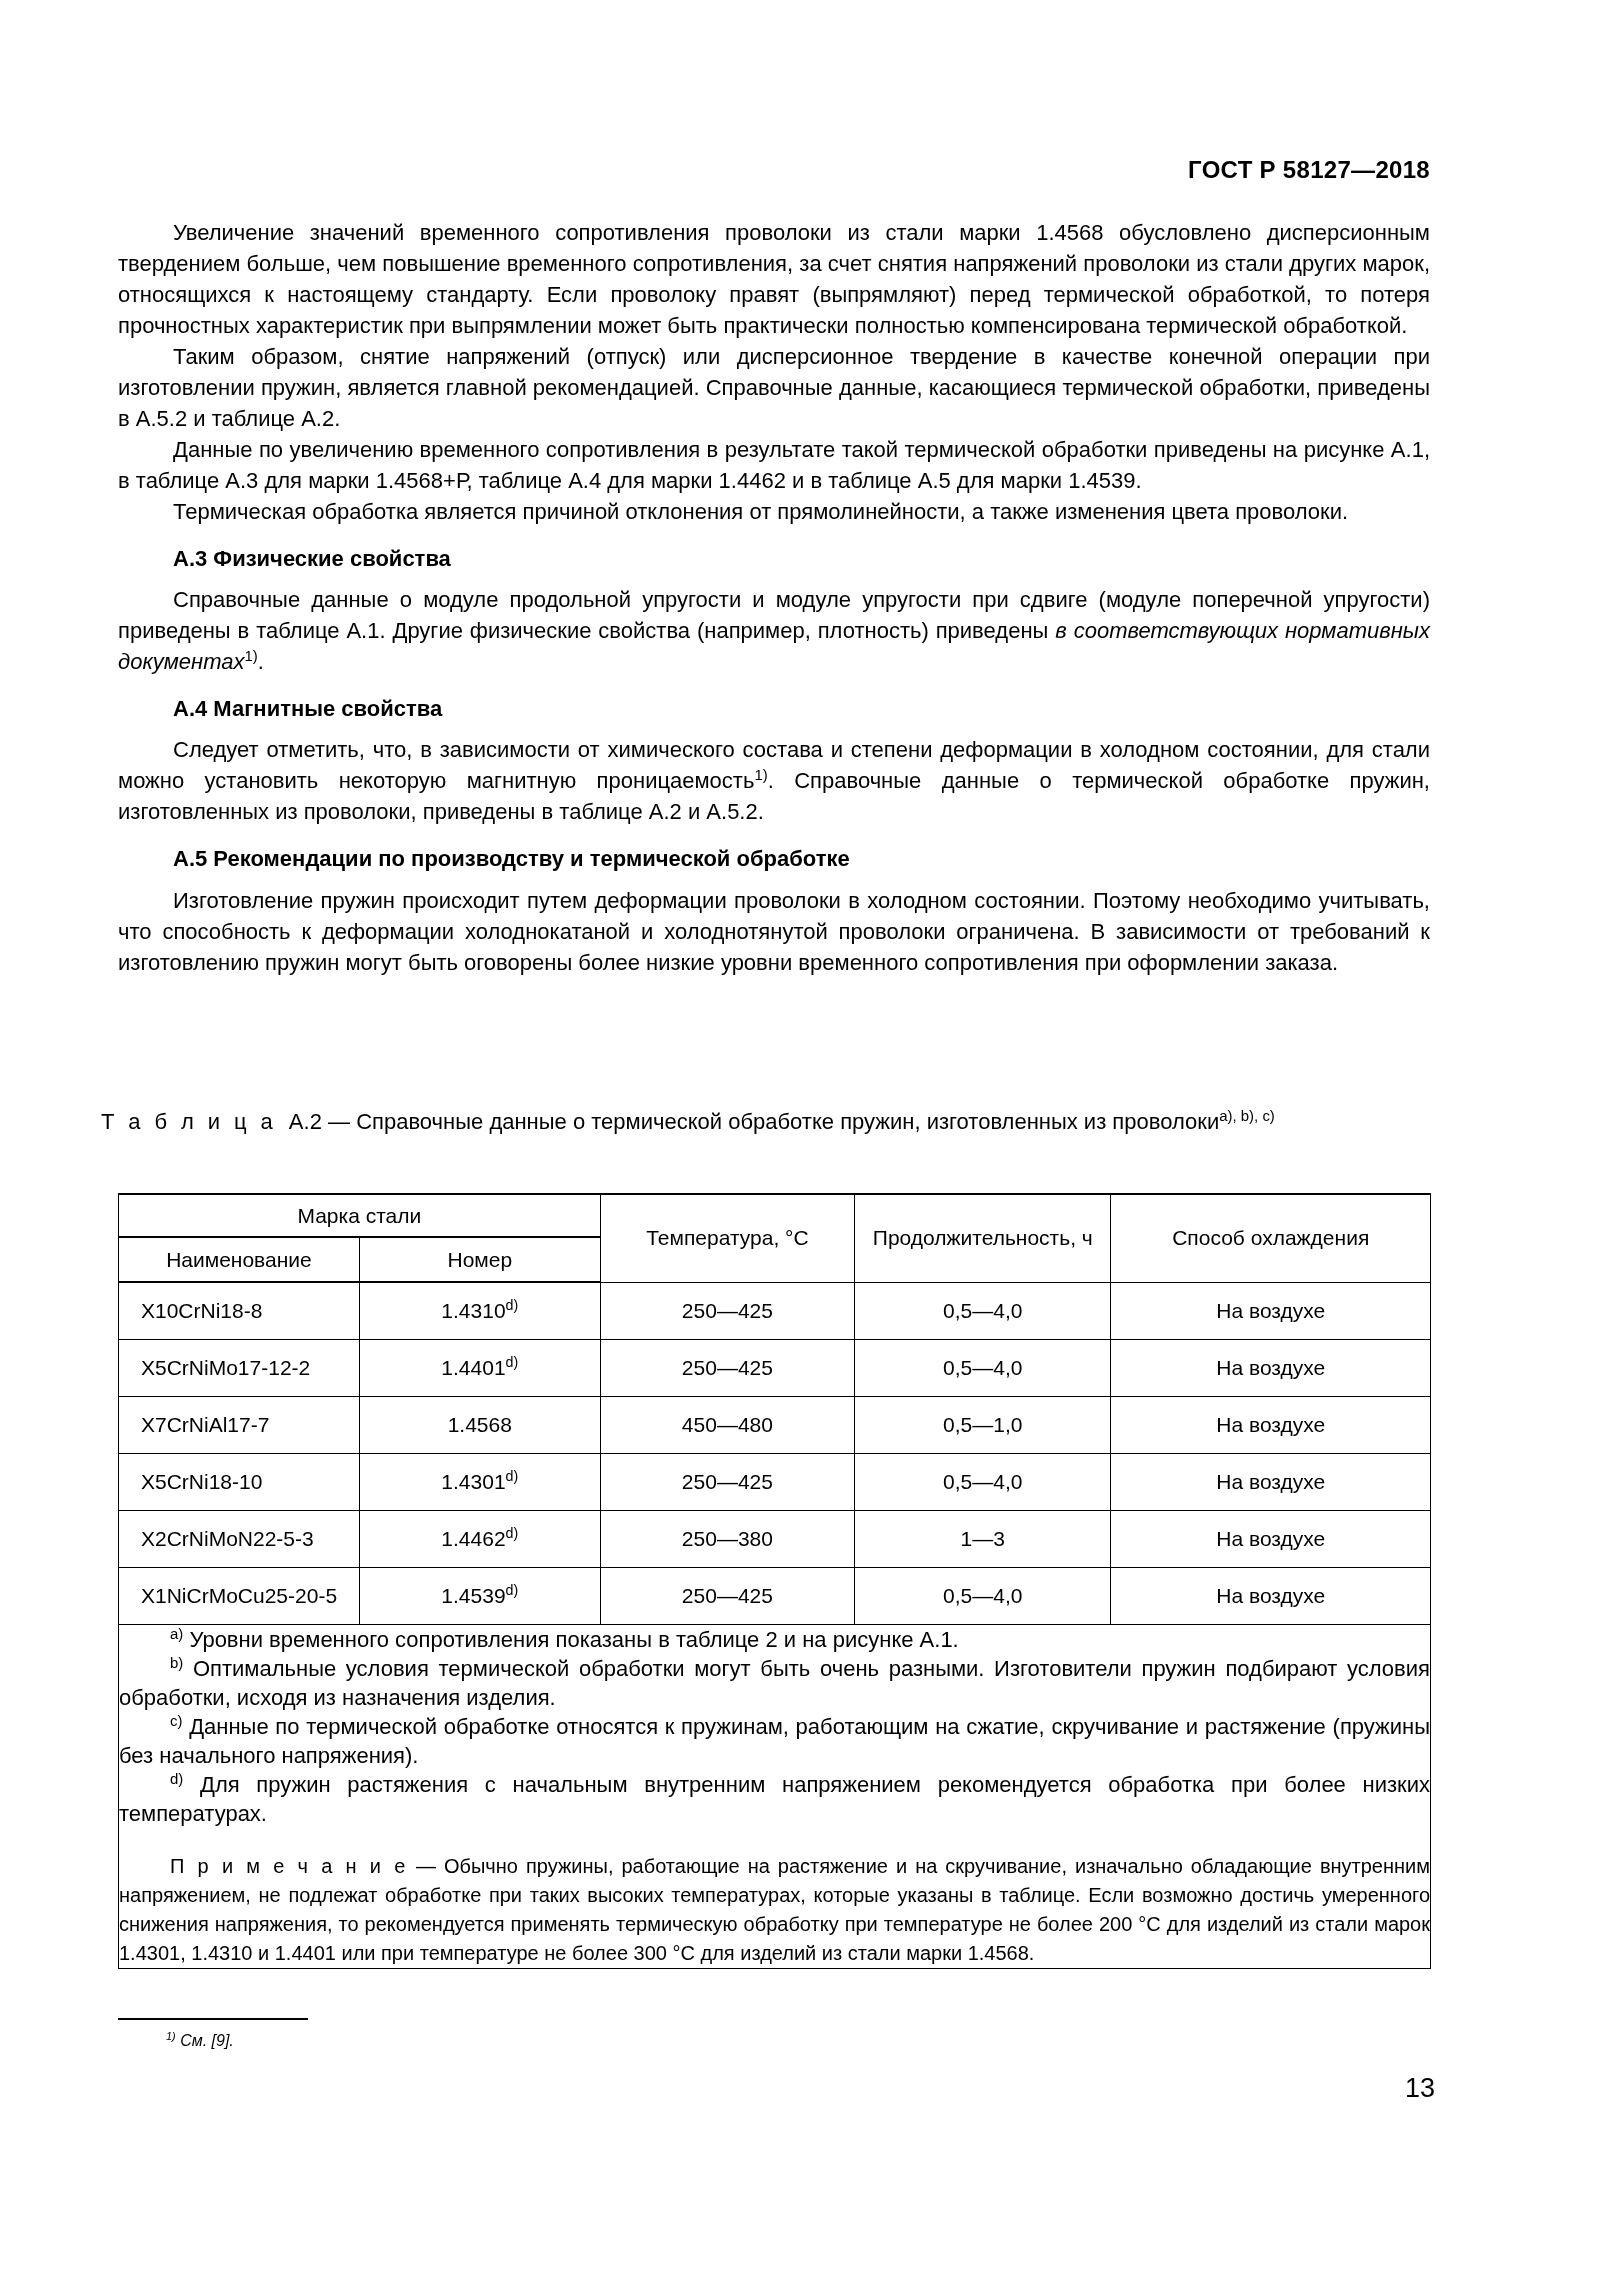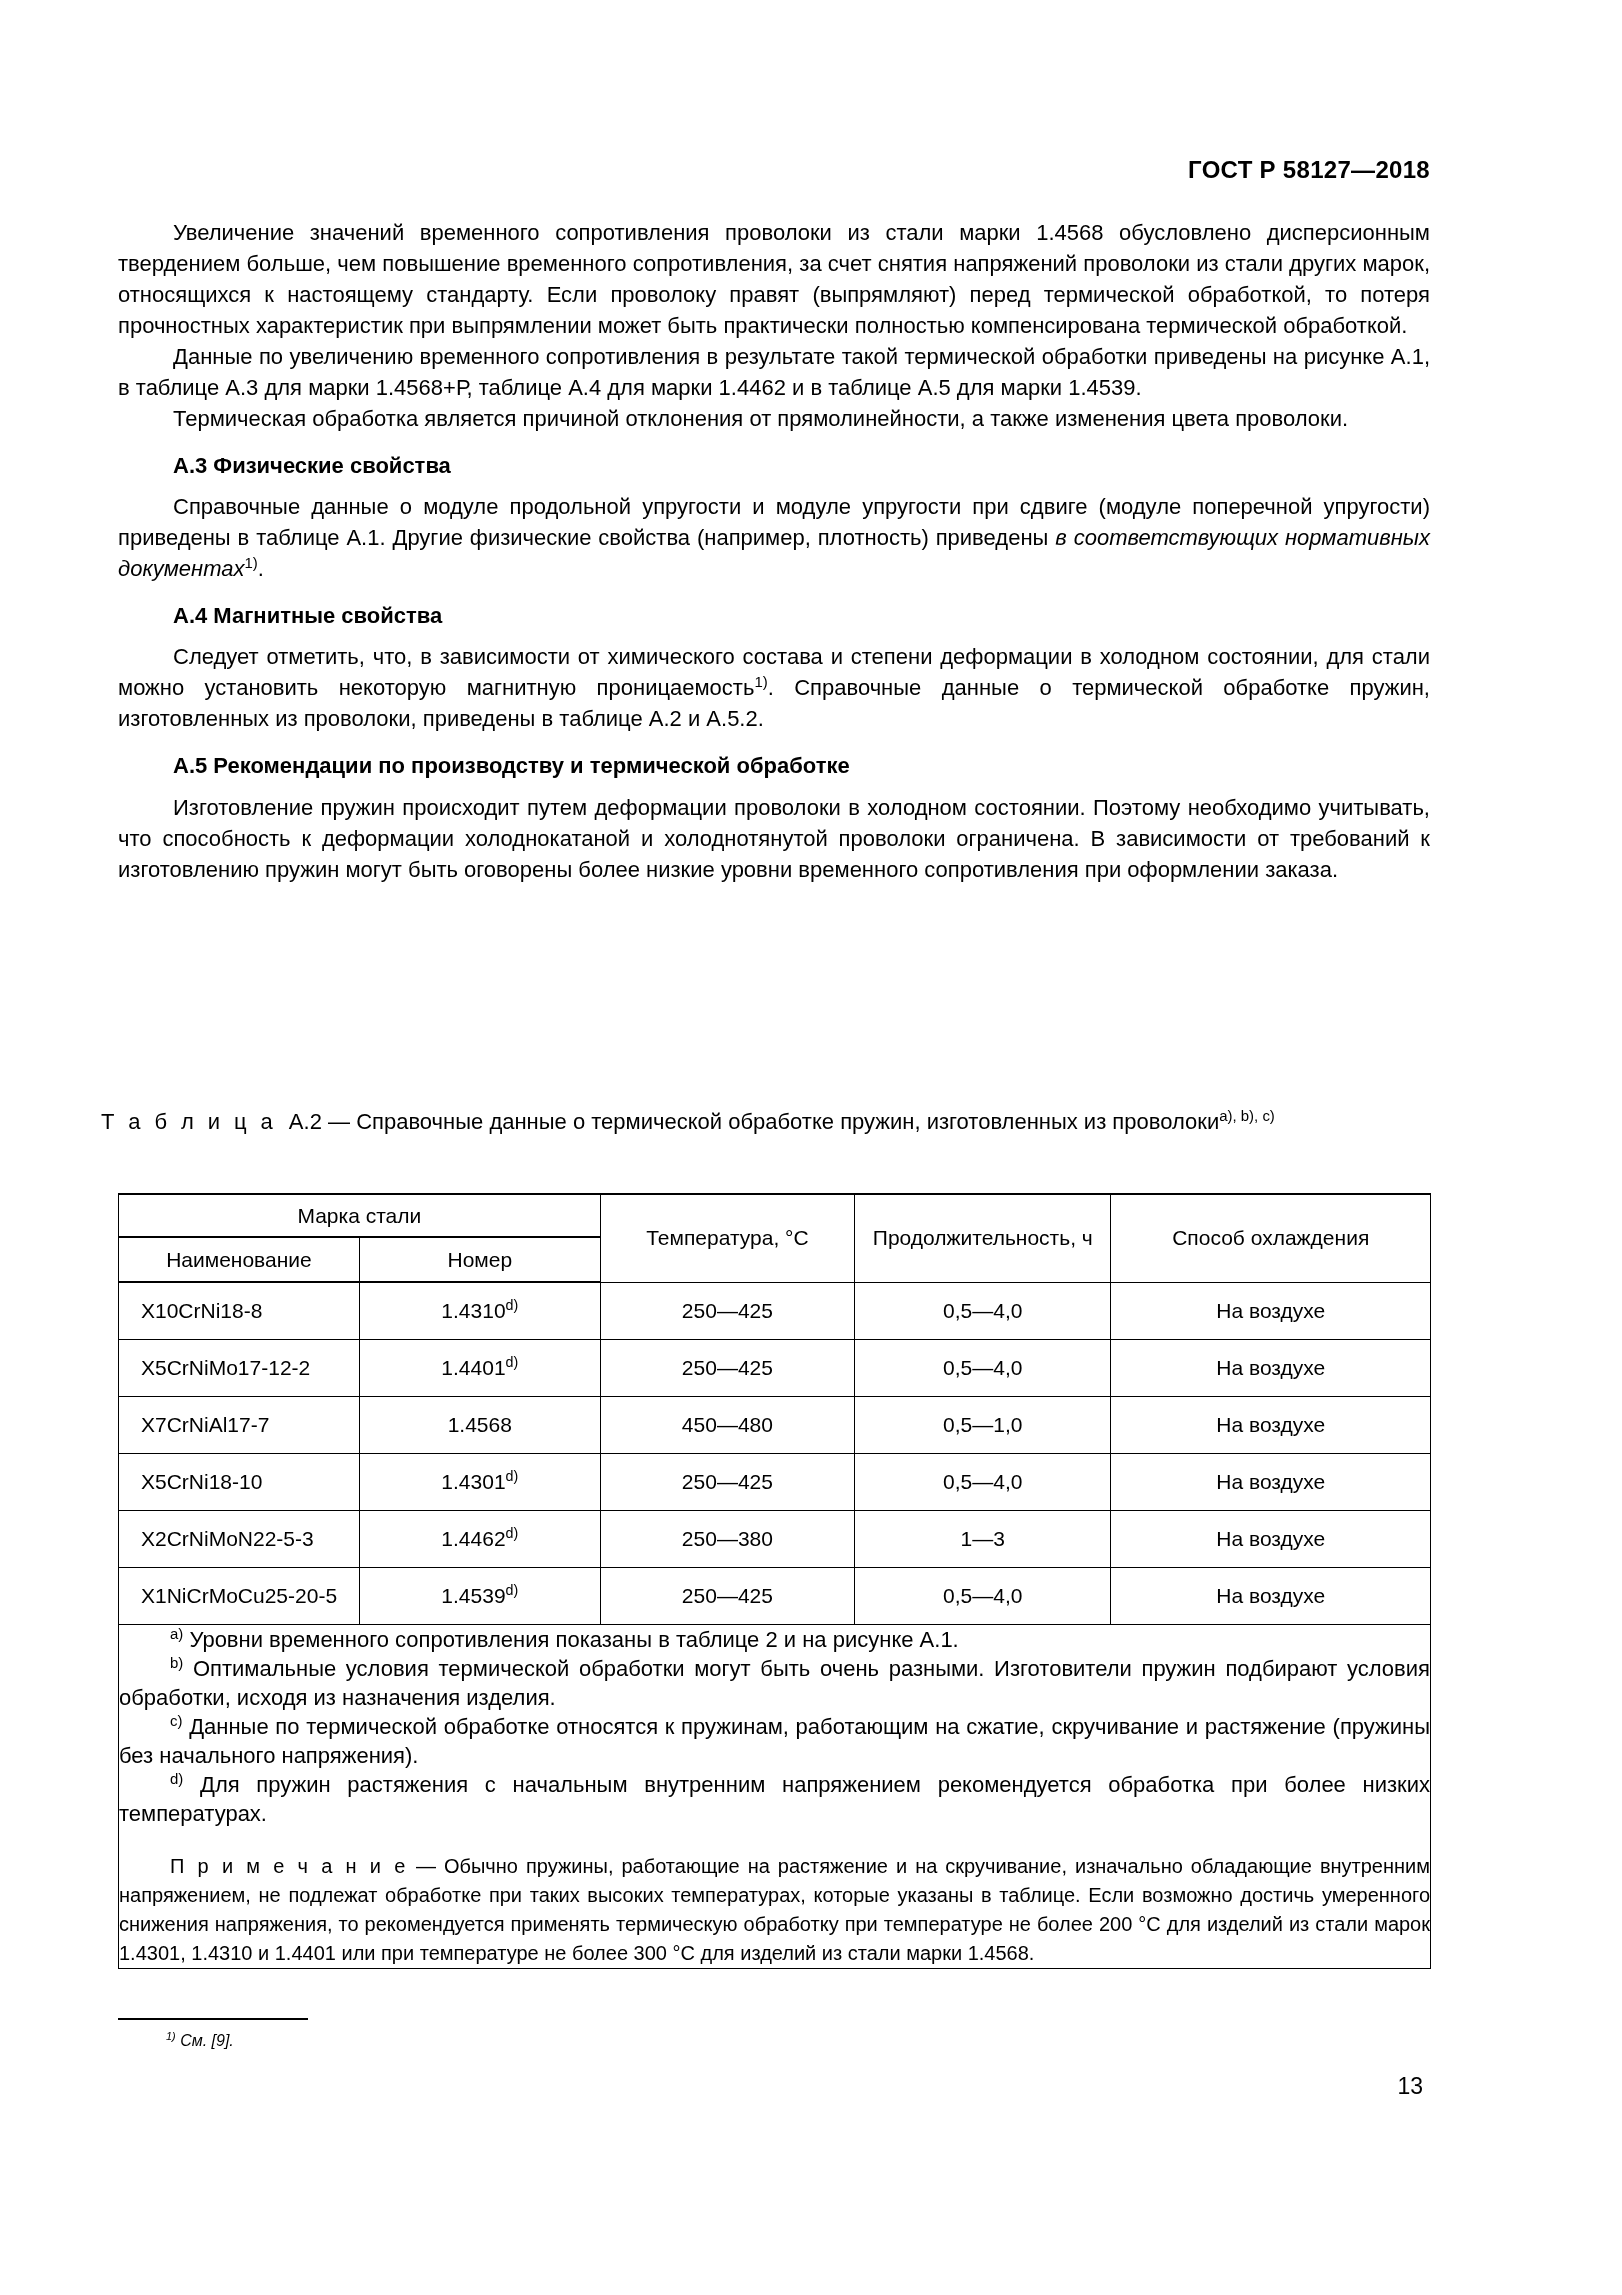--- a/index.html
+++ b/index.html
@@ -153,35 +153,36 @@
   .footnote {
     position: absolute;
     left: 118px;
     top: 2032px;
     font-size: 16px;
     font-style: italic;
     margin-left: 48px;
   }
   .pageno {
     position: absolute;
-    right: 200px;
+    right: 188px;
     top: 2073px;
-    font-size: 23px;
+    font-size: 27px;
   }
 </style>
 </head>
 <body>
 
 <div class="page">
 
   <div class="header">ГОСТ Р 58127—2018</div>
 
   <div class="content">
 
     <p class="body-par">Увеличение значений временного сопротивления проволоки из стали марки 1.4568 обусловлено дисперсионным твердением больше, чем повышение временного сопротивления, за счет снятия напряжений проволоки из стали других марок, относящихся к настоящему стандарту. Если проволоку правят (выпрямляют) перед термической обработкой, то потеря прочностных характеристик при выпрямлении может быть практически полностью компенсирована термической обработкой.</p>
+    <p class="body-par">Таким образом, снятие напряжений (отпуск) или дисперсионное твердение в качестве конечной операции при изготовлении пружин, является главной рекомендацией. Справочные данные, касающиеся термической обработки, приведены в А.5.2 и таблице А.2.</p>
     <p class="body-par">Данные по увеличению временного сопротивления в результате такой термической обработки приведены на рисунке А.1, в таблице А.3 для марки 1.4568+Р, таблице А.4 для марки 1.4462 и в таблице А.5 для марки 1.4539.</p>
     <p class="body-par">Термическая обработка является причиной отклонения от прямолинейности, а также изменения цвета проволоки.</p>
 
     <div class="gap-md"></div>
     <h3 class="sec-head">А.3  Физические свойства</h3>
     <div class="gap-sm"></div>
     <p class="body-par"><span>Справочные данные о модуле продольной упругости и модуле упругости при сдвиге (модуле поперечной упругости) приведены в таблице А.1. Другие физические свойства (например, плотность) приведены </span><span class="ital">в </span><span class="ital">соответствующих нормативных документах</span><sup>1)</sup><span>.</span></p>
 
     <div class="gap-md"></div>
     <h3 class="sec-head">А.4  Магнитные свойства</h3>

